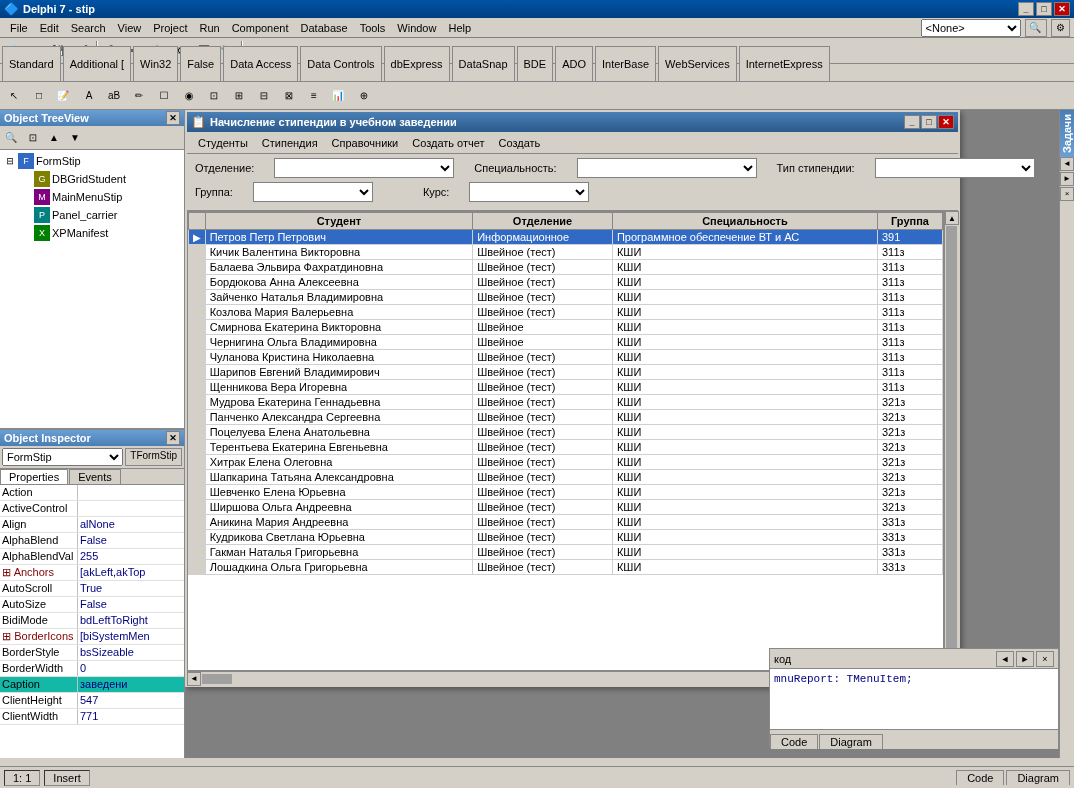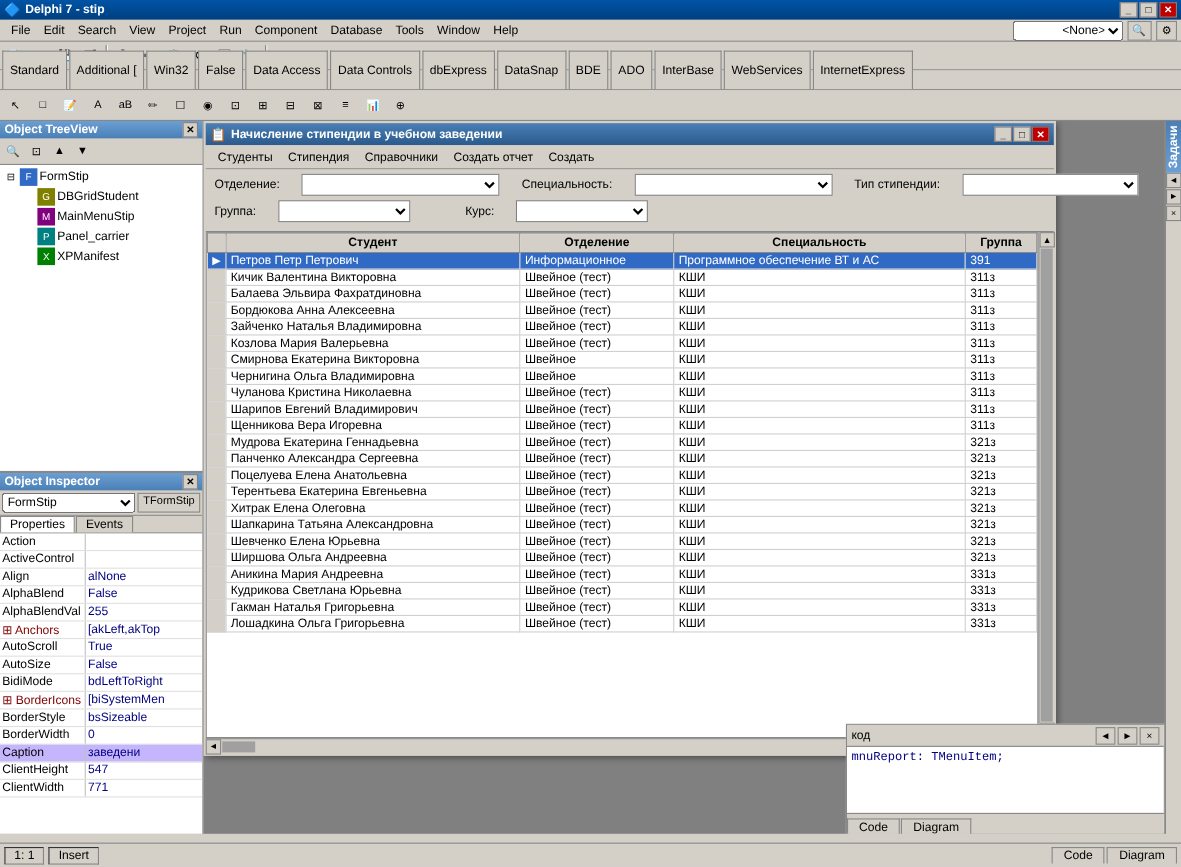--- a/index.html
+++ b/index.html
@@ -87,21 +87,21 @@
   <span class="menu-item">Search</span>
   <span class="menu-item">View</span>
   <span class="menu-item">Project</span>
   <span class="menu-item">Run</span>
   <span class="menu-item">Component</span>
   <span class="menu-item">Database</span>
   <span class="menu-item">Tools</span>
   <span class="menu-item">Window</span>
   <span class="menu-item">Help</span>
   <div style="margin-left:auto;display:flex;align-items:center;gap:4px;">
-    <select style="font-size:11px;height:18px;width:100px;padding-left:40px;"><option>&lt;None&gt;</option></select>
+    <select style="font-size:11px;height:18px;width:100px;"><option>&lt;None&gt;</option></select>
     <button style="font-size:10px;height:18px;padding:0 4px;background:#d4d0c8;border:1px solid #888;">🔍</button>
     <button style="font-size:10px;height:18px;padding:0 4px;background:#d4d0c8;border:1px solid #888;">⚙</button>
   </div>
 </div>
 
 <div style="background:#d4d0c8;border-bottom:1px solid #888;height:26px;display:flex;align-items:center;padding:1px 2px;gap:1px;">
   <button class="toolbar-btn">📄</button>
   <button class="toolbar-btn">📂</button>
   <button class="toolbar-btn">💾</button>
   <button class="toolbar-btn">🗂</button>
@@ -259,21 +259,21 @@
           <div class="prop-value">[biSystemMen</div>
         </div>
         <div class="prop-row">
           <div class="prop-name">BorderStyle</div>
           <div class="prop-value">bsSizeable</div>
         </div>
         <div class="prop-row">
           <div class="prop-name">BorderWidth</div>
           <div class="prop-value">0</div>
         </div>
-        <div class="prop-row" style="background:#c4b5fd;">
+        <div class="prop-row" style="background:#14b8a6;">
           <div class="prop-name">Caption</div>
           <div class="prop-value">заведени</div>
         </div>
         <div class="prop-row">
           <div class="prop-name">ClientHeight</div>
           <div class="prop-value">547</div>
         </div>
         <div class="prop-row">
           <div class="prop-name">ClientWidth</div>
           <div class="prop-value">771</div>
@@ -516,21 +516,21 @@
 
       <div style="height:14px;background:#d4d0c8;display:flex;align-items:center;border-top:1px solid #888;">
         <div style="width:14px;height:14px;background:#d4d0c8;border:1px solid #888;display:flex;align-items:center;justify-content:center;font-size:8px;cursor:pointer;">◄</div>
         <div style="flex:1;height:10px;background:#d4d0c8;margin:0 1px;">
           <div style="width:30px;height:10px;background:#a0a0a0;"></div>
         </div>
         <div style="width:14px;height:14px;background:#d4d0c8;border:1px solid #888;display:flex;align-items:center;justify-content:center;font-size:8px;cursor:pointer;">►</div>
       </div>
     </div>
 
-    <div style="position:absolute;bottom:0;right:0;width:290px;height:100px;background:white;border:1px solid #888;z-index:3;">
+    <div style="position:absolute;bottom:10px;right:0;width:290px;height:100px;background:white;border:1px solid #888;z-index:3;">
       <div style="background:#d4d0c8;border-bottom:1px solid #888;height:20px;display:flex;align-items:center;padding:0 4px;font-size:11px;">
         <span>код</span>
         <div style="margin-left:auto;display:flex;gap:2px;">
           <button style="width:18px;height:16px;font-size:9px;background:#d4d0c8;border:1px solid #888;cursor:pointer;">◄</button>
           <button style="width:18px;height:16px;font-size:9px;background:#d4d0c8;border:1px solid #888;cursor:pointer;">►</button>
           <button style="width:18px;height:16px;font-size:9px;background:#d4d0c8;border:1px solid #888;cursor:pointer;">×</button>
         </div>
       </div>
       <div style="font-family:'Courier New',monospace;font-size:11px;padding:4px;color:#000080;overflow:auto;height:60px;">
         <span>mnuReport: TMenuItem;</span>

